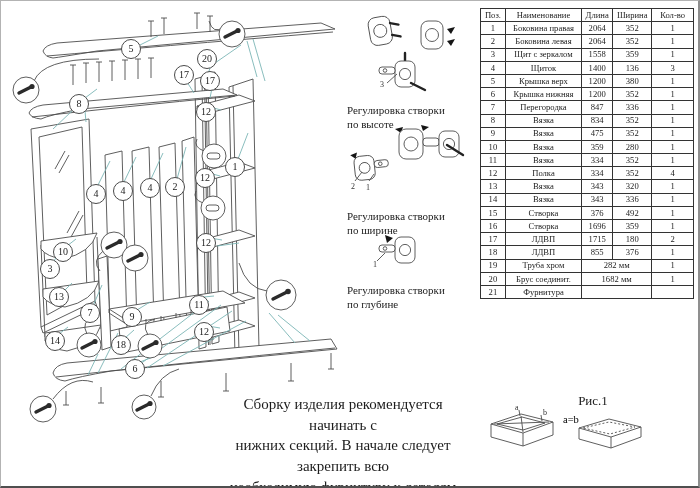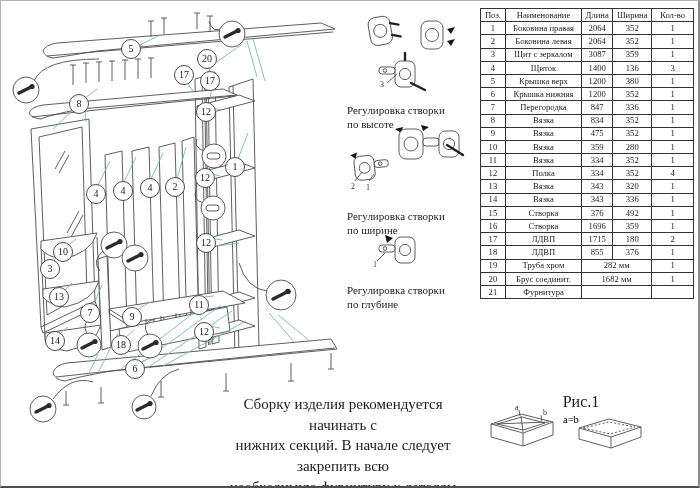--- a/index.html
+++ b/index.html
@@ -26,21 +26,21 @@
 
   .table-block { position:absolute; left:478px; top:7px; width:216px; }
   .table-title { text-align:center; font-weight:bold; font-size:12.5px; margin-bottom:4px; }
   table.parts { border-collapse:collapse; width:214px; margin-left:1px; }
   table.parts th, table.parts td {
     border:1px solid #333; font-size:8.6px; font-weight:normal; text-align:center;
     padding:0 1px; height:12.2px; line-height:1; white-space:nowrap; overflow:hidden;
   }
   .note-block { position:absolute; left:424px; top:338px; width:276px; font-size:9.6px;
     text-align:center; line-height:1.33; white-space:pre-line; }
-  .fig1-title { position:absolute; left:494px; top:392px; width:172px; text-align:center; font-size:16px; }
+  .fig1-title { position:absolute; left:506px; top:392px; width:172px; text-align:center; font-size:13px; }
   .assembly-block { position:absolute; left:220px; top:391px; width:244px; }
   .assembly-title { text-align:center; font-weight:bold; font-size:10.5px; text-decoration:underline; }
   .assembly-body { text-align:center; font-size:15px; line-height:1.38; white-space:pre-line; margin-top:2px; }
 </style>
 </head>
 <body>
 
 <div class="page">
 
   <svg id="drawing" style="left:0;top:0" width="350" height="450" viewBox="0 0 350 450">
@@ -365,21 +365,21 @@
           <tr>
             <td>2</td>
             <td>Боковина левая</td>
             <td>2064</td>
             <td>352</td>
             <td>1</td>
           </tr>
           <tr>
             <td>3</td>
             <td>Щит с зеркалом</td>
-            <td>3087</td>
+            <td>1558</td>
             <td>359</td>
             <td>1</td>
           </tr>
           <tr>
             <td>4</td>
             <td>Щиток</td>
             <td>1400</td>
             <td>136</td>
             <td>3</td>
           </tr>

